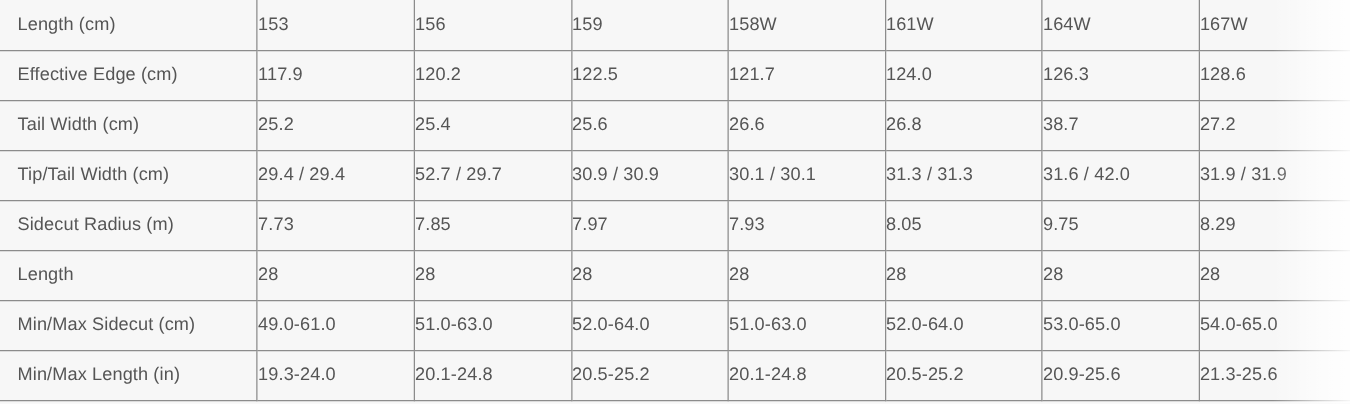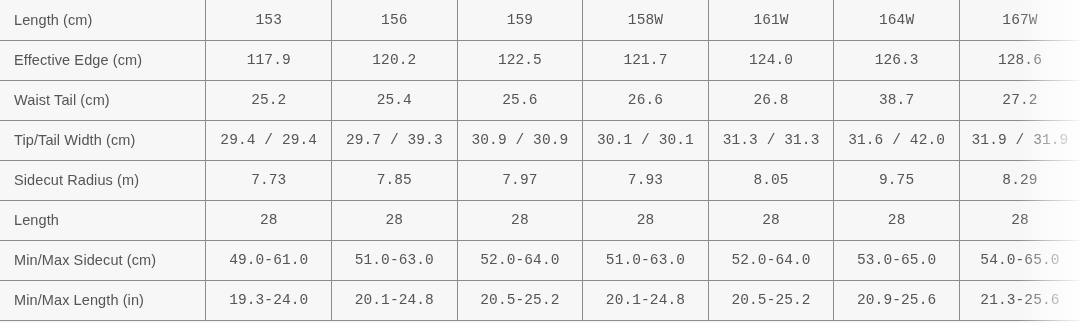--- a/index.html
+++ b/index.html
@@ -49,23 +49,21 @@
     overflow: hidden;
   }
 
   table.spec-table td.row-label {
     text-align: left;
     padding-left: 14px;
     width: 205px;
   }
 
   table.spec-table td.value-cell {
-    text-align: center;
     width: 125px;
-    font-family: Liberation Mono, monospace;
   }
 
   table.spec-table td.value-cell.last-col {
     border-right: none;
     width: 120px;
   }
 
   
   .scroll-fade {
     position: absolute;
@@ -97,33 +95,33 @@
           <td class="row-label">Effective Edge (cm)</td>
           <td class="value-cell">117.9</td>
           <td class="value-cell">120.2</td>
           <td class="value-cell">122.5</td>
           <td class="value-cell">121.7</td>
           <td class="value-cell">124.0</td>
           <td class="value-cell">126.3</td>
           <td class="value-cell last-col">128.6</td>
         </tr>
         <tr>
-          <td class="row-label">Waist Tail (cm)</td>
+          <td class="row-label">Tail Width (cm)</td>
           <td class="value-cell">25.2</td>
           <td class="value-cell">25.4</td>
           <td class="value-cell">25.6</td>
           <td class="value-cell">26.6</td>
           <td class="value-cell">26.8</td>
           <td class="value-cell">38.7</td>
           <td class="value-cell last-col">27.2</td>
         </tr>
         <tr>
           <td class="row-label">Tip/Tail Width (cm)</td>
           <td class="value-cell">29.4 / 29.4</td>
-          <td class="value-cell">29.7 / 39.3</td>
+          <td class="value-cell">52.7 / 29.7</td>
           <td class="value-cell">30.9 / 30.9</td>
           <td class="value-cell">30.1 / 30.1</td>
           <td class="value-cell">31.3 / 31.3</td>
           <td class="value-cell">31.6 / 42.0</td>
           <td class="value-cell last-col">31.9 / 31.9</td>
         </tr>
         <tr>
           <td class="row-label">Sidecut Radius (m)</td>
           <td class="value-cell">7.73</td>
           <td class="value-cell">7.85</td>

